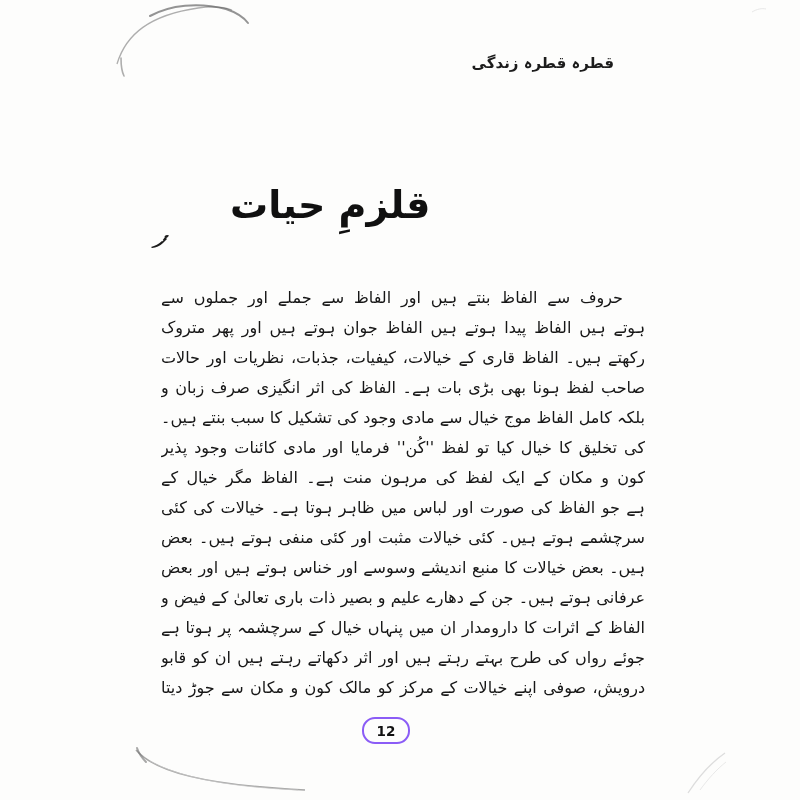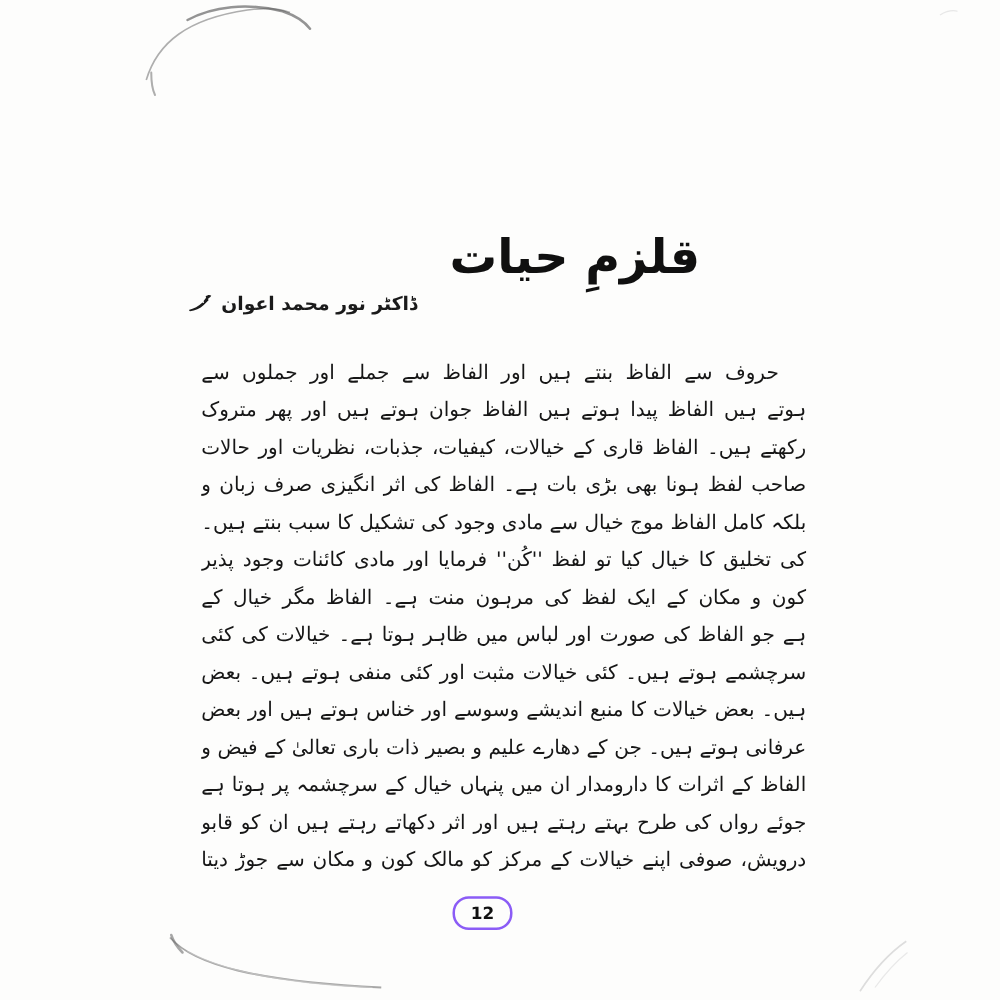--- a/index.html
+++ b/index.html
@@ -25,21 +25,21 @@
     top:54px;right:186px;
     direction:rtl;
     font-size:15px;
     font-weight:bold;
     letter-spacing:0.5px;
     color:#1c1c1c;
   }
   .chapter-title{
     position:absolute;
     top:158px;left:230px;width:330px;
-    text-align:right;
+    text-align:left;
     direction:rtl;
     font-size:38px;
     font-weight:bold;
     color:#101010;
   }
   .byline{
     position:absolute;
     top:234px;left:150px;
     direction:rtl;
     display:flex;
@@ -101,25 +101,25 @@
     <path d="M136,750 C155,772 205,785 305,790" fill="none" stroke="#8a8a8a" stroke-width="1.5" opacity="0.75"></path>
     <path d="M150,761 C182,779 235,787 298,790" fill="none" stroke="#c8c8c8" stroke-width="1" opacity="0.7"></path>
     <path d="M137,748 C139,754 142,758 146,762" fill="none" stroke="#6e6e6e" stroke-width="2" stroke-linecap="round" opacity="0.6"></path>
 
     <path d="M688,793 C699,776 712,762 725,753" fill="none" stroke="#d5d5d5" stroke-width="1.3" opacity="0.8"></path>
     <path d="M700,790 C708,779 717,769 726,762" fill="none" stroke="#e3e3e3" stroke-width="1" opacity="0.8"></path>
 
     <path d="M752,12 C757,9 762,8 766,9" fill="none" stroke="#e4e4e4" stroke-width="1" opacity="0.9"></path>
   </svg>
 
+  <div class="running-header">قطرہ قطرہ زندگی</div>
 
   <h1 class="chapter-title">قلزمِ حیات</h1>
 
   <div class="byline">
-    <span>ڈاکٹر نور محمد اعوان</span>
     <span class="pen-icon">
       <svg width="20" height="16" viewBox="0 0 20 16" xmlns="http://www.w3.org/2000/svg">
         <path d="M1,13 C5,12 9,10 12,7 L15,3 L17,5 L13,9 C10,12 6,13.5 2,14 Z" fill="#1c1c1c"></path>
         <path d="M14.5,2.2 C16,0.8 18,0.6 19,1.6 C18.2,3 16.4,4.2 15.4,4.6 Z" fill="#1c1c1c"></path>
         <circle cx="12.6" cy="6.6" r="0.7" fill="#fdfdfc"></circle>
       </svg>
     </span>
   </div>
 
   <div class="body-text">

